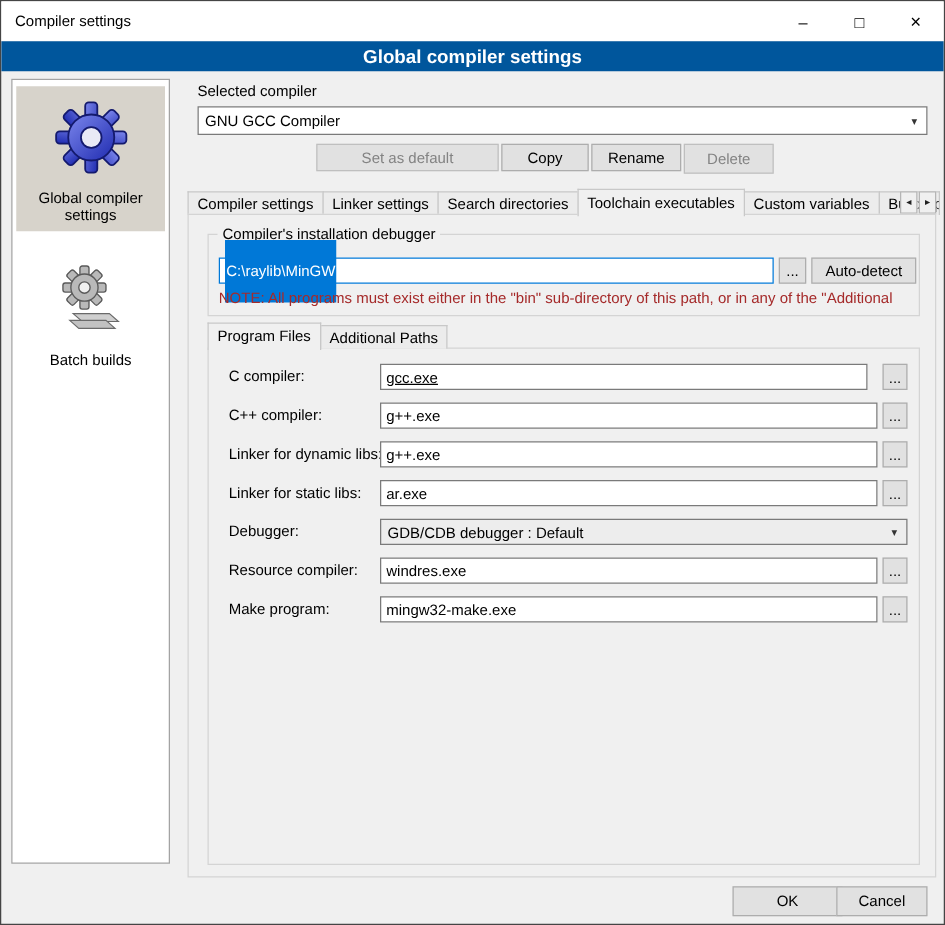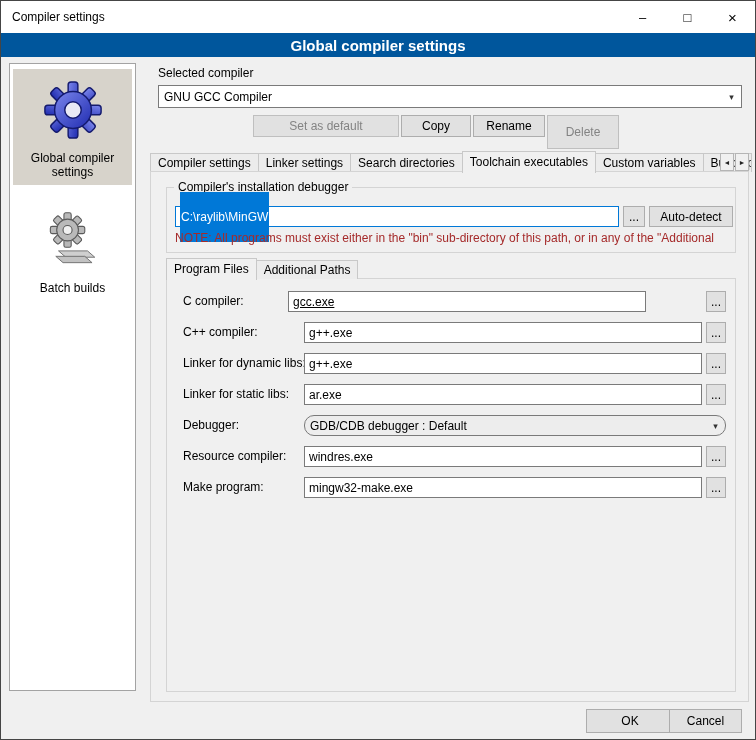--- a/index.html
+++ b/index.html
@@ -126,21 +126,21 @@
 
   <div class="field-label" style="left:157px;top:62px;">Selected compiler</div>
   <div class="combo" style="left:157px;top:84px;width:584px;height:23px;">
     <span>GNU GCC Compiler</span>
     <span class="chev">▾</span>
   </div>
 
   <div class="btn disabled" style="left:252px;top:114px;width:146px;height:22px;">Set as default</div>
   <div class="btn" style="left:400px;top:114px;width:70px;height:22px;">Copy</div>
   <div class="btn" style="left:472px;top:114px;width:72px;height:22px;">Rename</div>
-  <div class="btn disabled" style="left:546px;top:114px;width:72px;height:34px;">Delete</div>
+  <div class="btn disabled" style="left:546px;top:114px;width:72px;height:24px;">Delete</div>
   <div class="btn" style="left:637px;top:114px;width:104px;height:22px;margin-top:42px;">Reset defaults</div>
 
   <div class="tabstrip">
     <div class="tab">Compiler settings</div>
     <div class="tab">Linker settings</div>
     <div class="tab">Search directories</div>
     <div class="tab active">Toolchain executables</div>
     <div class="tab">Custom variables</div>
     <div class="tab clipped">Build options</div>
   </div>
@@ -164,37 +164,37 @@
   </div>
 
   <div class="tabstrip" style="left:165px;top:256px;z-index:2;">
     <div class="tab active">Program Files</div>
     <div class="tab">Additional Paths</div>
   </div>
 
   <div class="panel" style="left:165px;top:277px;width:570px;height:414px;z-index:1;">
 
     <div class="field-label" style="left:16px;top:12px;">C compiler:</div>
-    <input class="textbox" style="left: 121px; top: 12px; width: 358px; height: 21px; text-decoration: underline;" value="gcc.exe">
+    <input class="textbox" style="left: 137px; top: 12px; width: 390px; height: 21px; text-decoration: underline;" value="gcc.exe">
     <div class="btn" style="left:539px;top:12px;width:20px;height:21px;">...</div>
 
     <div class="field-label" style="left:16px;top:43px;">C++ compiler:</div>
     <input class="textbox" style="left: 137px; top: 43px; width: 398px; height: 21px;" value="g++.exe">
     <div class="btn" style="left:539px;top:43px;width:20px;height:21px;">...</div>
 
     <div class="field-label" style="left:16px;top:74px;">Linker for dynamic libs:</div>
     <input class="textbox" style="left: 137px; top: 74px; width: 398px; height: 21px;" value="g++.exe">
     <div class="btn" style="left:539px;top:74px;width:20px;height:21px;">...</div>
 
     <div class="field-label" style="left:16px;top:105px;">Linker for static libs:</div>
     <input class="textbox" style="left: 137px; top: 105px; width: 398px; height: 21px;" value="ar.exe">
     <div class="btn" style="left:539px;top:105px;width:20px;height:21px;">...</div>
 
     <div class="field-label" style="left:16px;top:136px;">Debugger:</div>
-    <div class="combo gray" style="left:137px;top:136px;width:422px;height:21px;border-radius:10px;">
+    <div class="combo gray" style="left:137px;top:136px;width:422px;height:21px;">
       <span>GDB/CDB debugger : Default</span>
       <span class="chev">▾</span>
     </div>
 
     <div class="field-label" style="left:16px;top:167px;">Resource compiler:</div>
     <input class="textbox" style="left: 137px; top: 167px; width: 398px; height: 21px;" value="windres.exe">
     <div class="btn" style="left:539px;top:167px;width:20px;height:21px;">...</div>
 
     <div class="field-label" style="left:16px;top:198px;">Make program:</div>
     <input class="textbox" style="left: 137px; top: 198px; width: 398px; height: 21px;" value="mingw32-make.exe">

